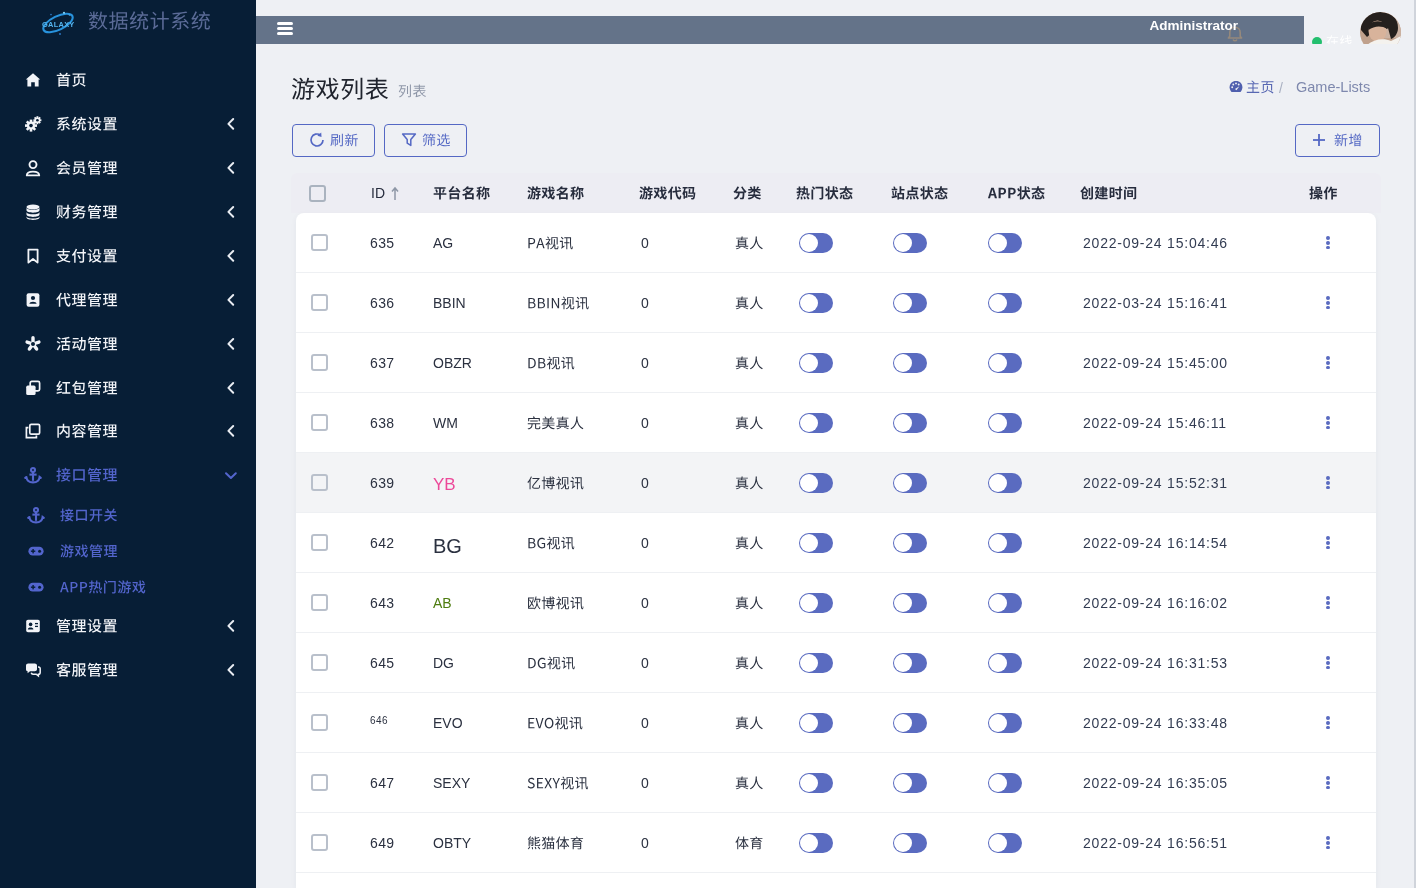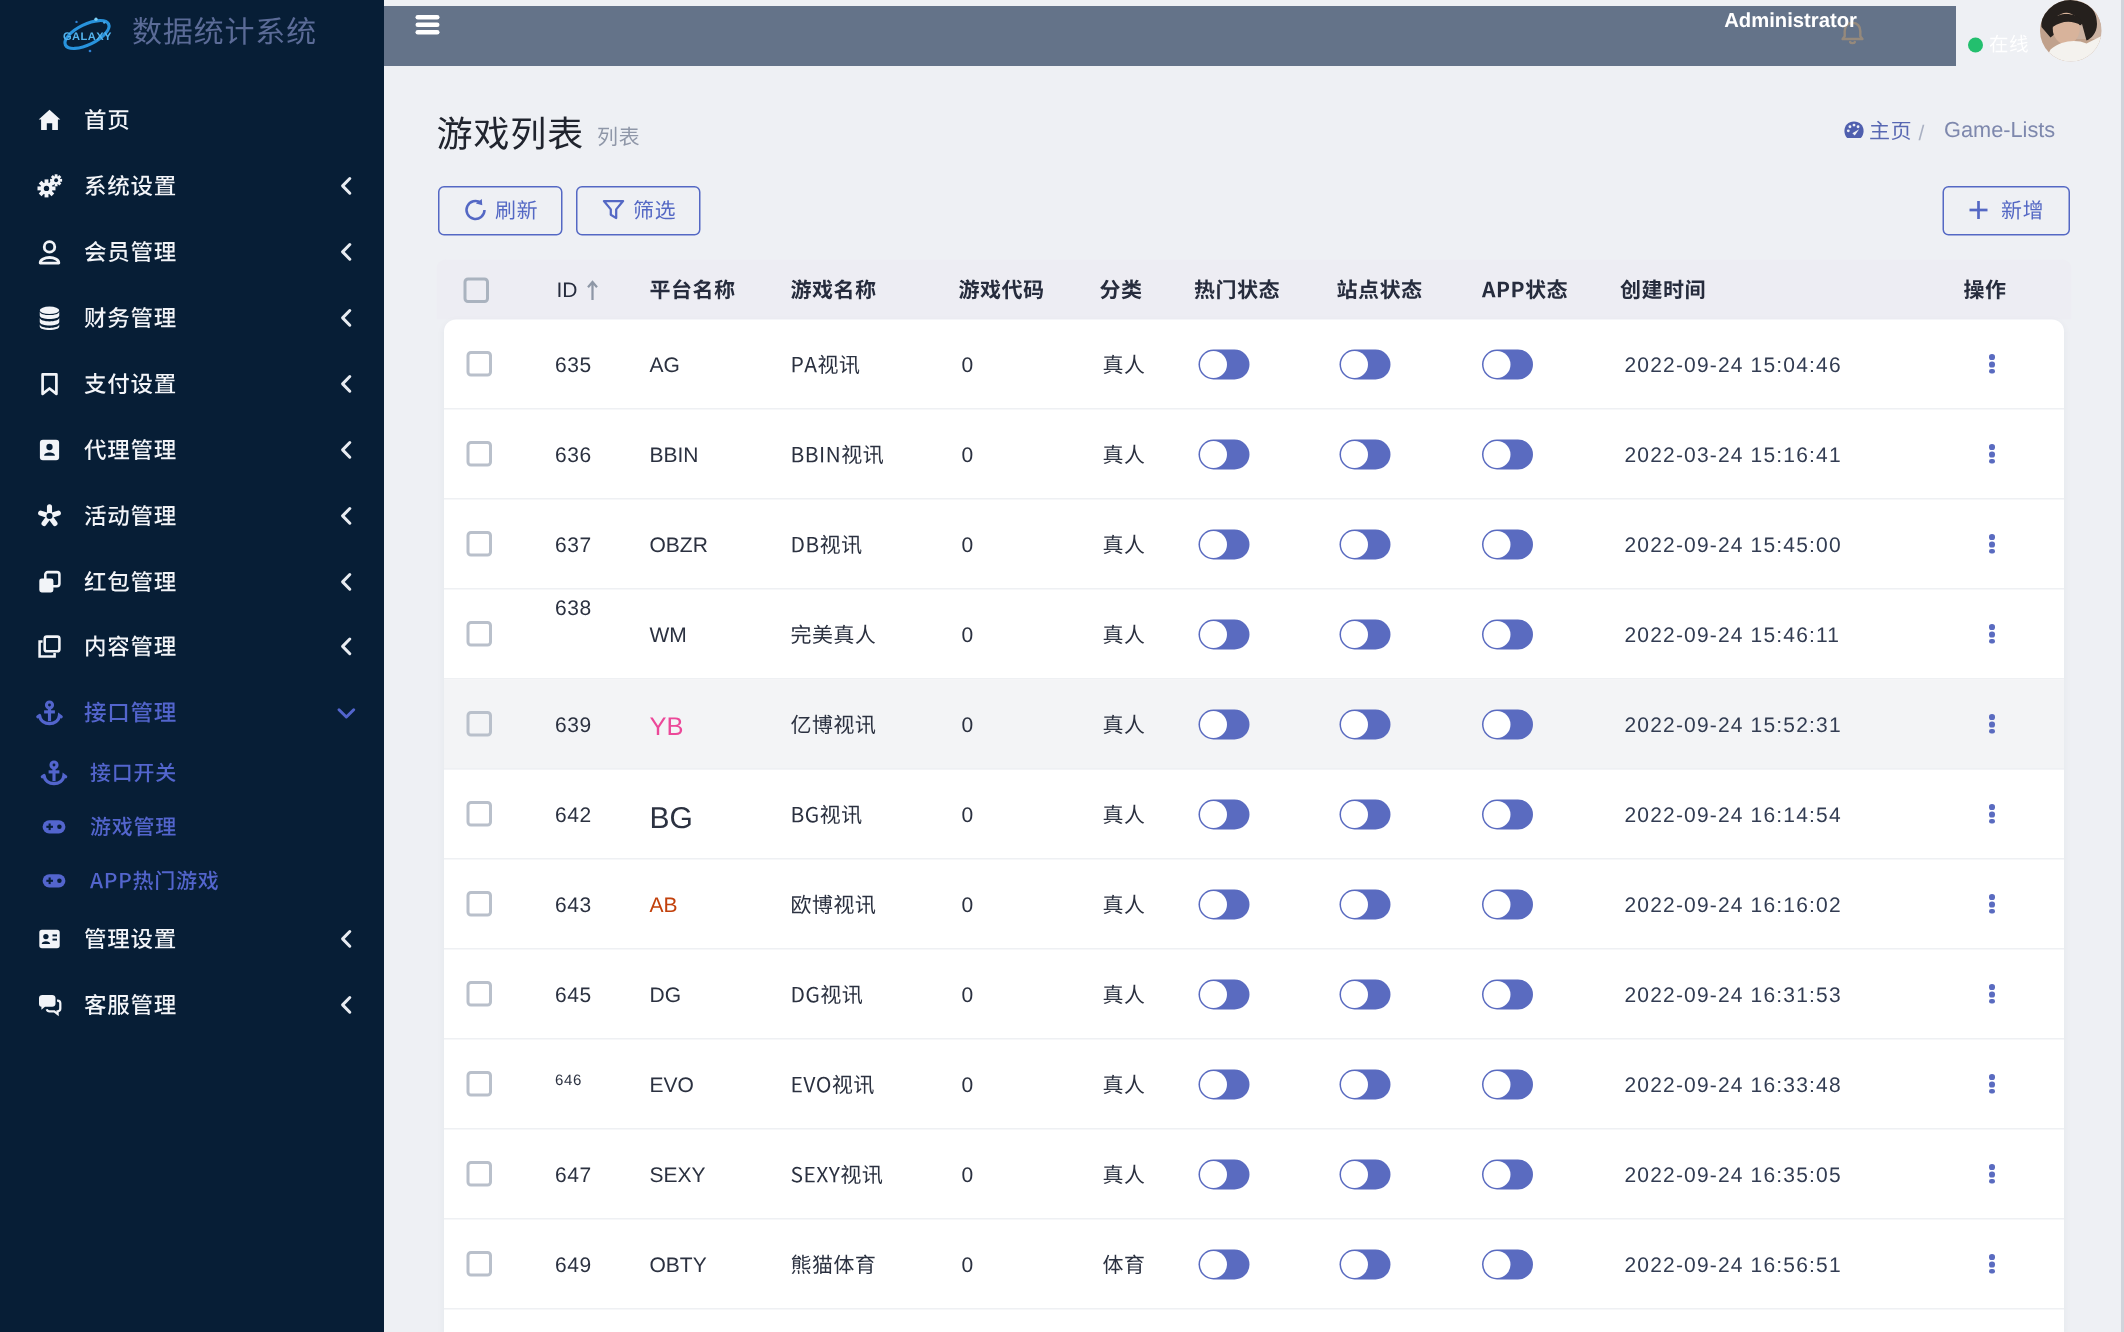--- a/index.html
+++ b/index.html
@@ -2,21 +2,21 @@
 <html><head><meta charset="utf-8">
 <style>
 *{margin:0;padding:0;box-sizing:border-box}
 html,body{width:1416px;height:888px;overflow:hidden;background:#eef0f4;
 font-family:"Liberation Sans",sans-serif;position:relative}
 .abs{position:absolute}
 svg.t{position:absolute;overflow:visible}
 svg.ic{position:absolute;overflow:visible}
 .lat{position:absolute;white-space:nowrap}
 #sidebar{position:absolute;left:0;top:0;width:256px;height:888px;background:#071e36}
-#topbar{position:absolute;left:256px;top:4px;width:1048px;height:44px;background:#647389}
+#topbar{position:absolute;left:256px;top:16px;width:1048px;height:44px;background:#647389}
 #main{position:absolute;left:256px;top:44px;width:1160px;height:844px;background:#eef0f4}
 .thead{position:absolute;left:35px;top:129px;width:1090px;height:40px;background:#ededf3;border-radius:6px 6px 0 0}
 .tbody{position:absolute;left:40px;top:169px;width:1080px;height:675px;background:#fff;border-radius:8px 8px 0 0;box-shadow:0 2px 6px rgba(40,50,80,.05)}
 .row{position:absolute;left:0;width:1080px;height:60px;border-bottom:1px solid #eef0f3}
 .cb{position:absolute;width:17px;height:17px;border:2px solid #b9c0cb;border-radius:3px;background:transparent}
 .tog{position:absolute;width:34px;height:20px;border-radius:10px;background:#5a6bc0}
 .tog i{position:absolute;left:1px;top:1px;width:18px;height:18px;border-radius:50%;background:#fff}
 .btn{position:absolute;height:33px;border:1px solid #5468c4;border-radius:4px}
 .dots i{position:absolute;width:3.8px;height:3.8px;border-radius:50%;background:#5a6bc0;left:0}
 </style></head><body>
@@ -663,21 +663,21 @@
         <i></i>
       </div>
 <div class="lat" style="left:787px;top:142px;font-size:14px;letter-spacing:0.78px;color:#323c52">2022-09-24 15:45:00</div>
 <div class="dots" style="position:absolute;left:1030.1px;top:150px">
         <i style="top:-7.1px"></i>
         <i style="top:-2.3px"></i>
         <i style="top:2.5px"></i>
       </div>
 <div class="row" style="top:180px;"></div>
 <div class="cb" style="left:15px;top:201px"></div>
-<div class="lat" style="left:74px;top:184px;font-size:14px;letter-spacing:0.4px;color:#2b3140">638</div>
+<div class="lat" style="left:74px;top:202px;font-size:14px;letter-spacing:0.4px;color:#2b3140">638</div>
 <div class="lat" style="left:137px;top:202px;font-size:14px;color:#2b3140">WM</div>
 <svg class="t " width="57.2" height="20.4" style="left:231.0px;top:198.8px">
         <g fill="#2b3140" transform="translate(0,16.24) scale(0.01400,-0.01400)">
           <use href="#gr85" x="0"></use>
           <use href="#gr86" x="1021"></use>
           <use href="#gr79" x="2043"></use>
           <use href="#gr80" x="3064"></use>
         </g>
       </svg>
 <div class="lat" style="left:345px;top:202px;font-size:14px;color:#2b3140">0</div>
@@ -766,21 +766,21 @@
       </div>
 <div class="lat" style="left:787px;top:322px;font-size:14px;letter-spacing:0.78px;color:#323c52">2022-09-24 16:14:54</div>
 <div class="dots" style="position:absolute;left:1030.1px;top:330px">
         <i style="top:-7.1px"></i>
         <i style="top:-2.3px"></i>
         <i style="top:2.5px"></i>
       </div>
 <div class="row" style="top:360px;"></div>
 <div class="cb" style="left:15px;top:381px"></div>
 <div class="lat" style="left:74px;top:382px;font-size:14px;letter-spacing:0.4px;color:#2b3140">643</div>
-<div class="lat" style="left:137px;top:382px;font-size:14px;color:#c2410c">AB</div>
+<div class="lat" style="left:137px;top:382px;font-size:14px;color:#4d7c0f">AB</div>
 <svg class="t " width="57.2" height="20.4" style="left:231.0px;top:378.8px">
         <g fill="#2b3140" transform="translate(0,16.24) scale(0.01400,-0.01400)">
           <use href="#gr90" x="0"></use>
           <use href="#gr88" x="1021"></use>
           <use href="#gr77" x="2043"></use>
           <use href="#gr78" x="3064"></use>
         </g>
       </svg>
 <div class="lat" style="left:345px;top:382px;font-size:14px;color:#2b3140">0</div>
 <svg class="t " width="28.6" height="20.4" style="left:439.0px;top:378.8px">

